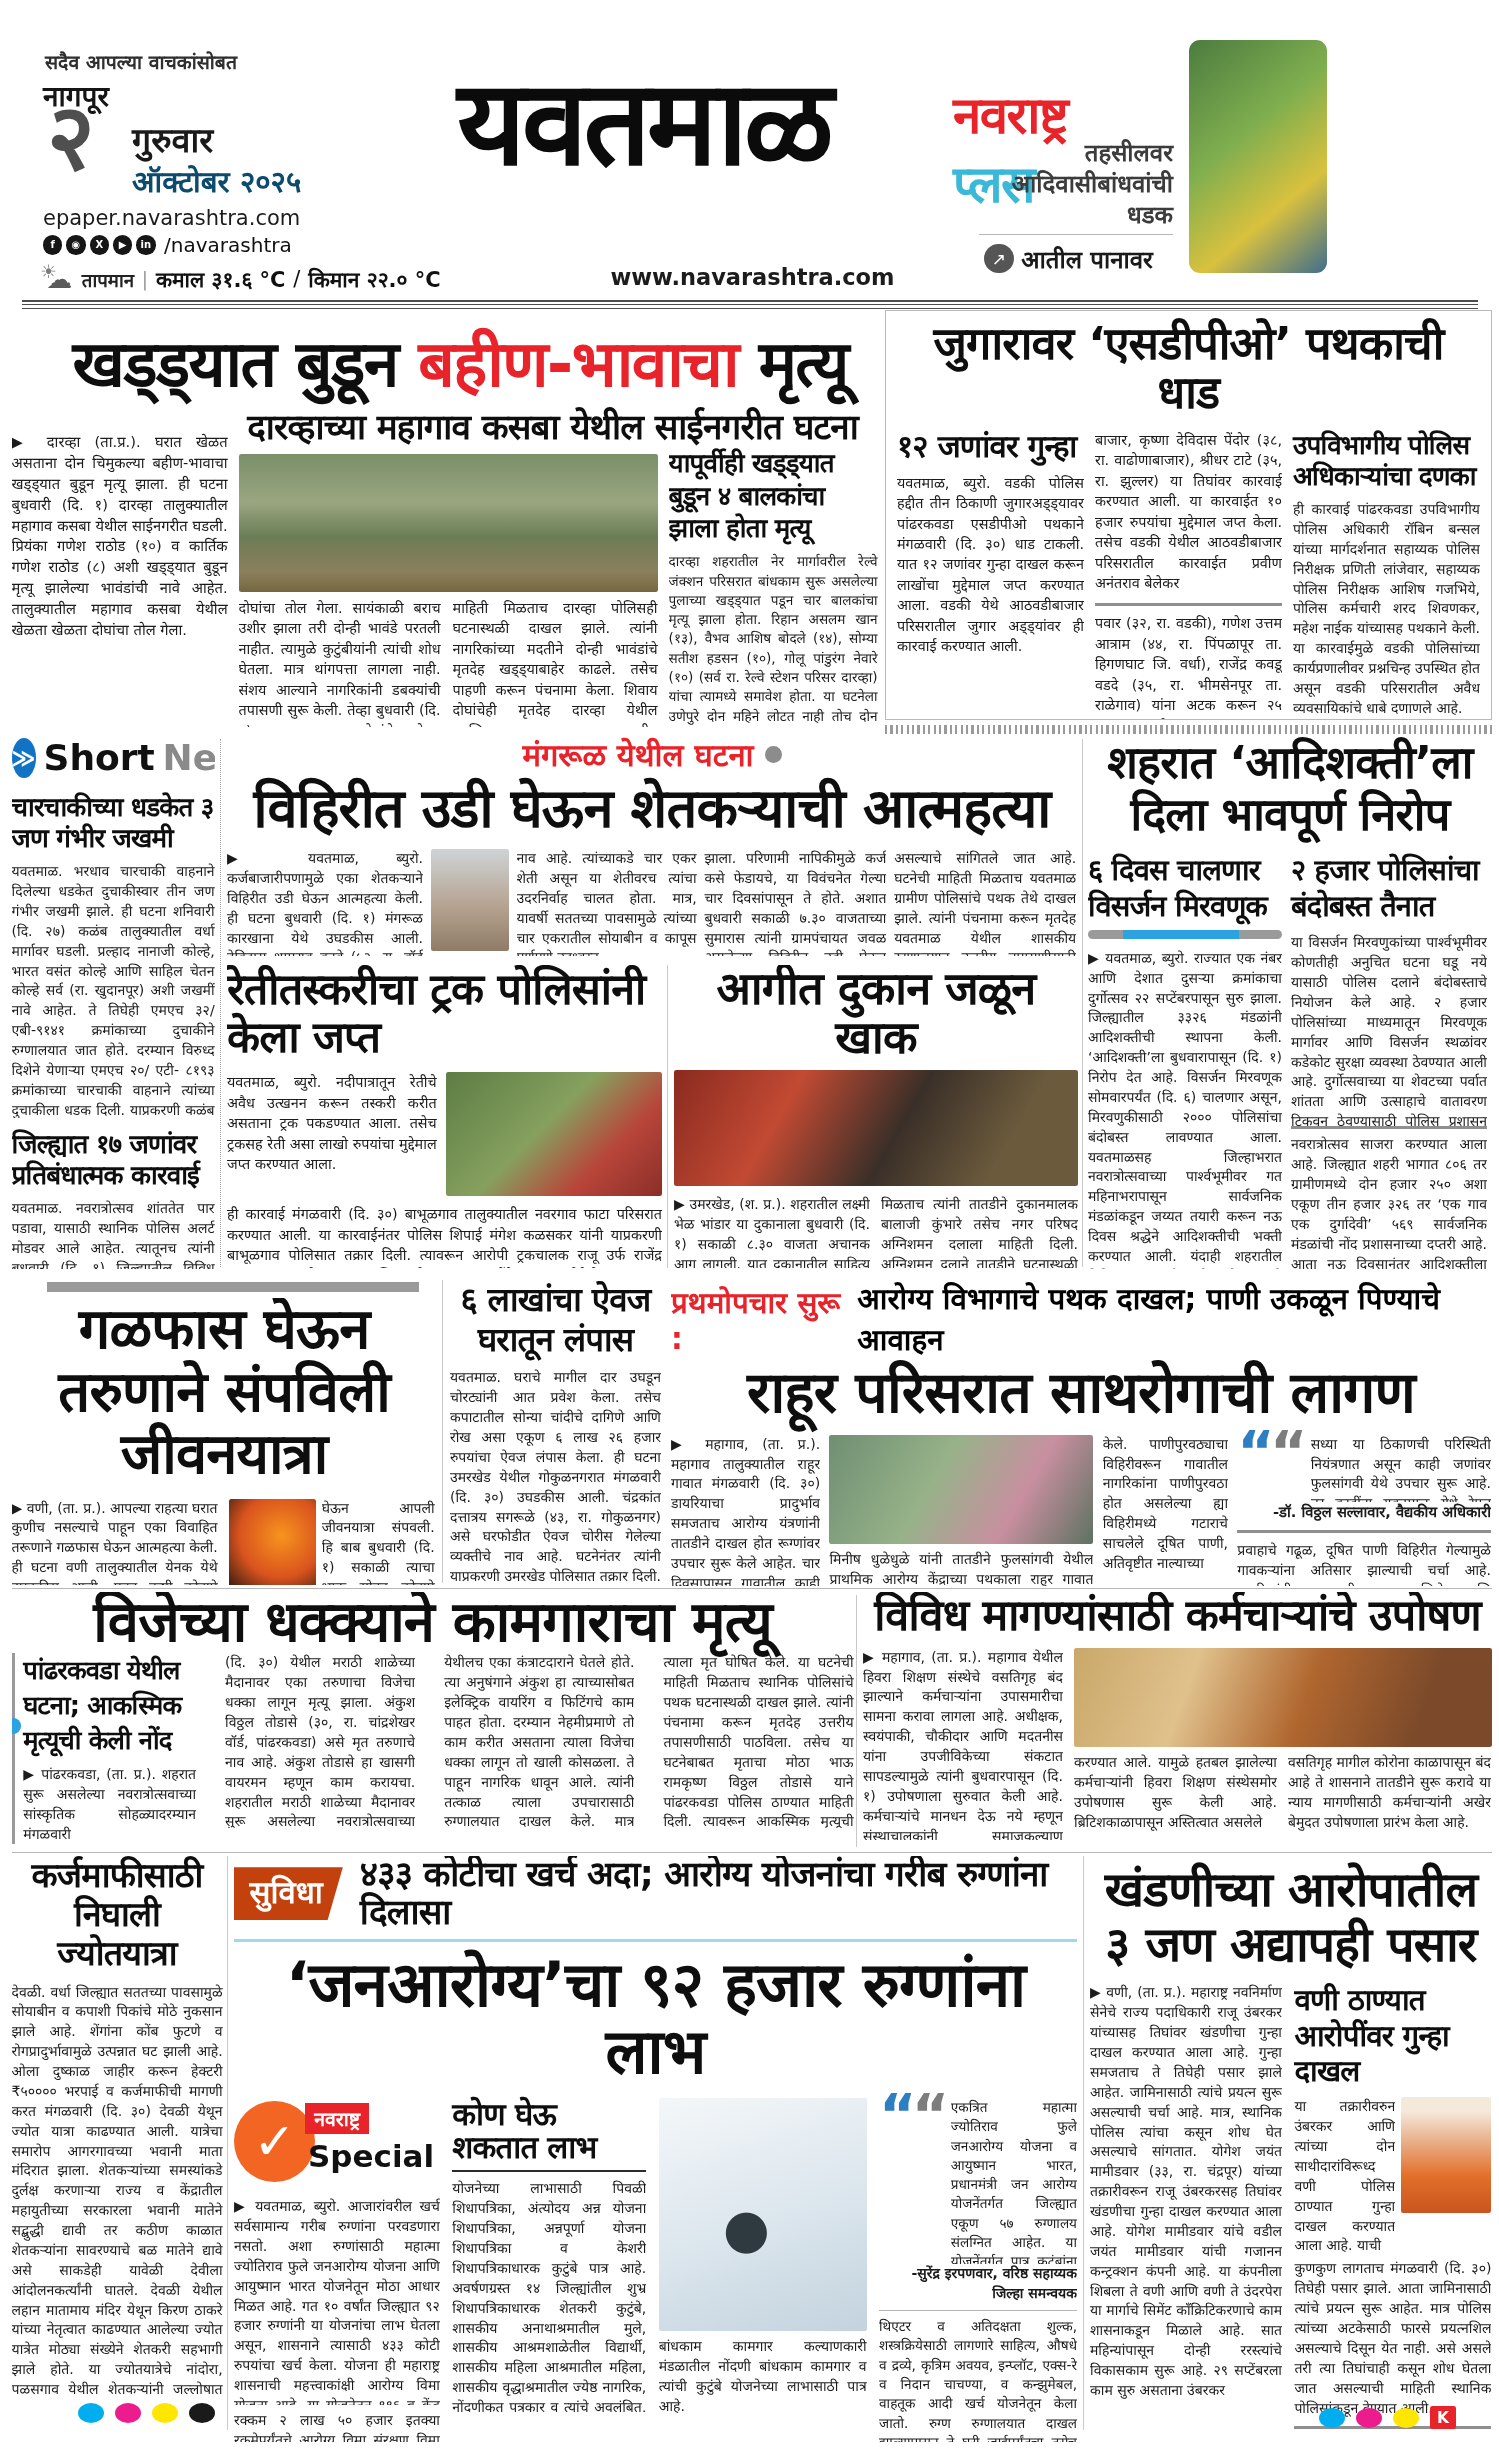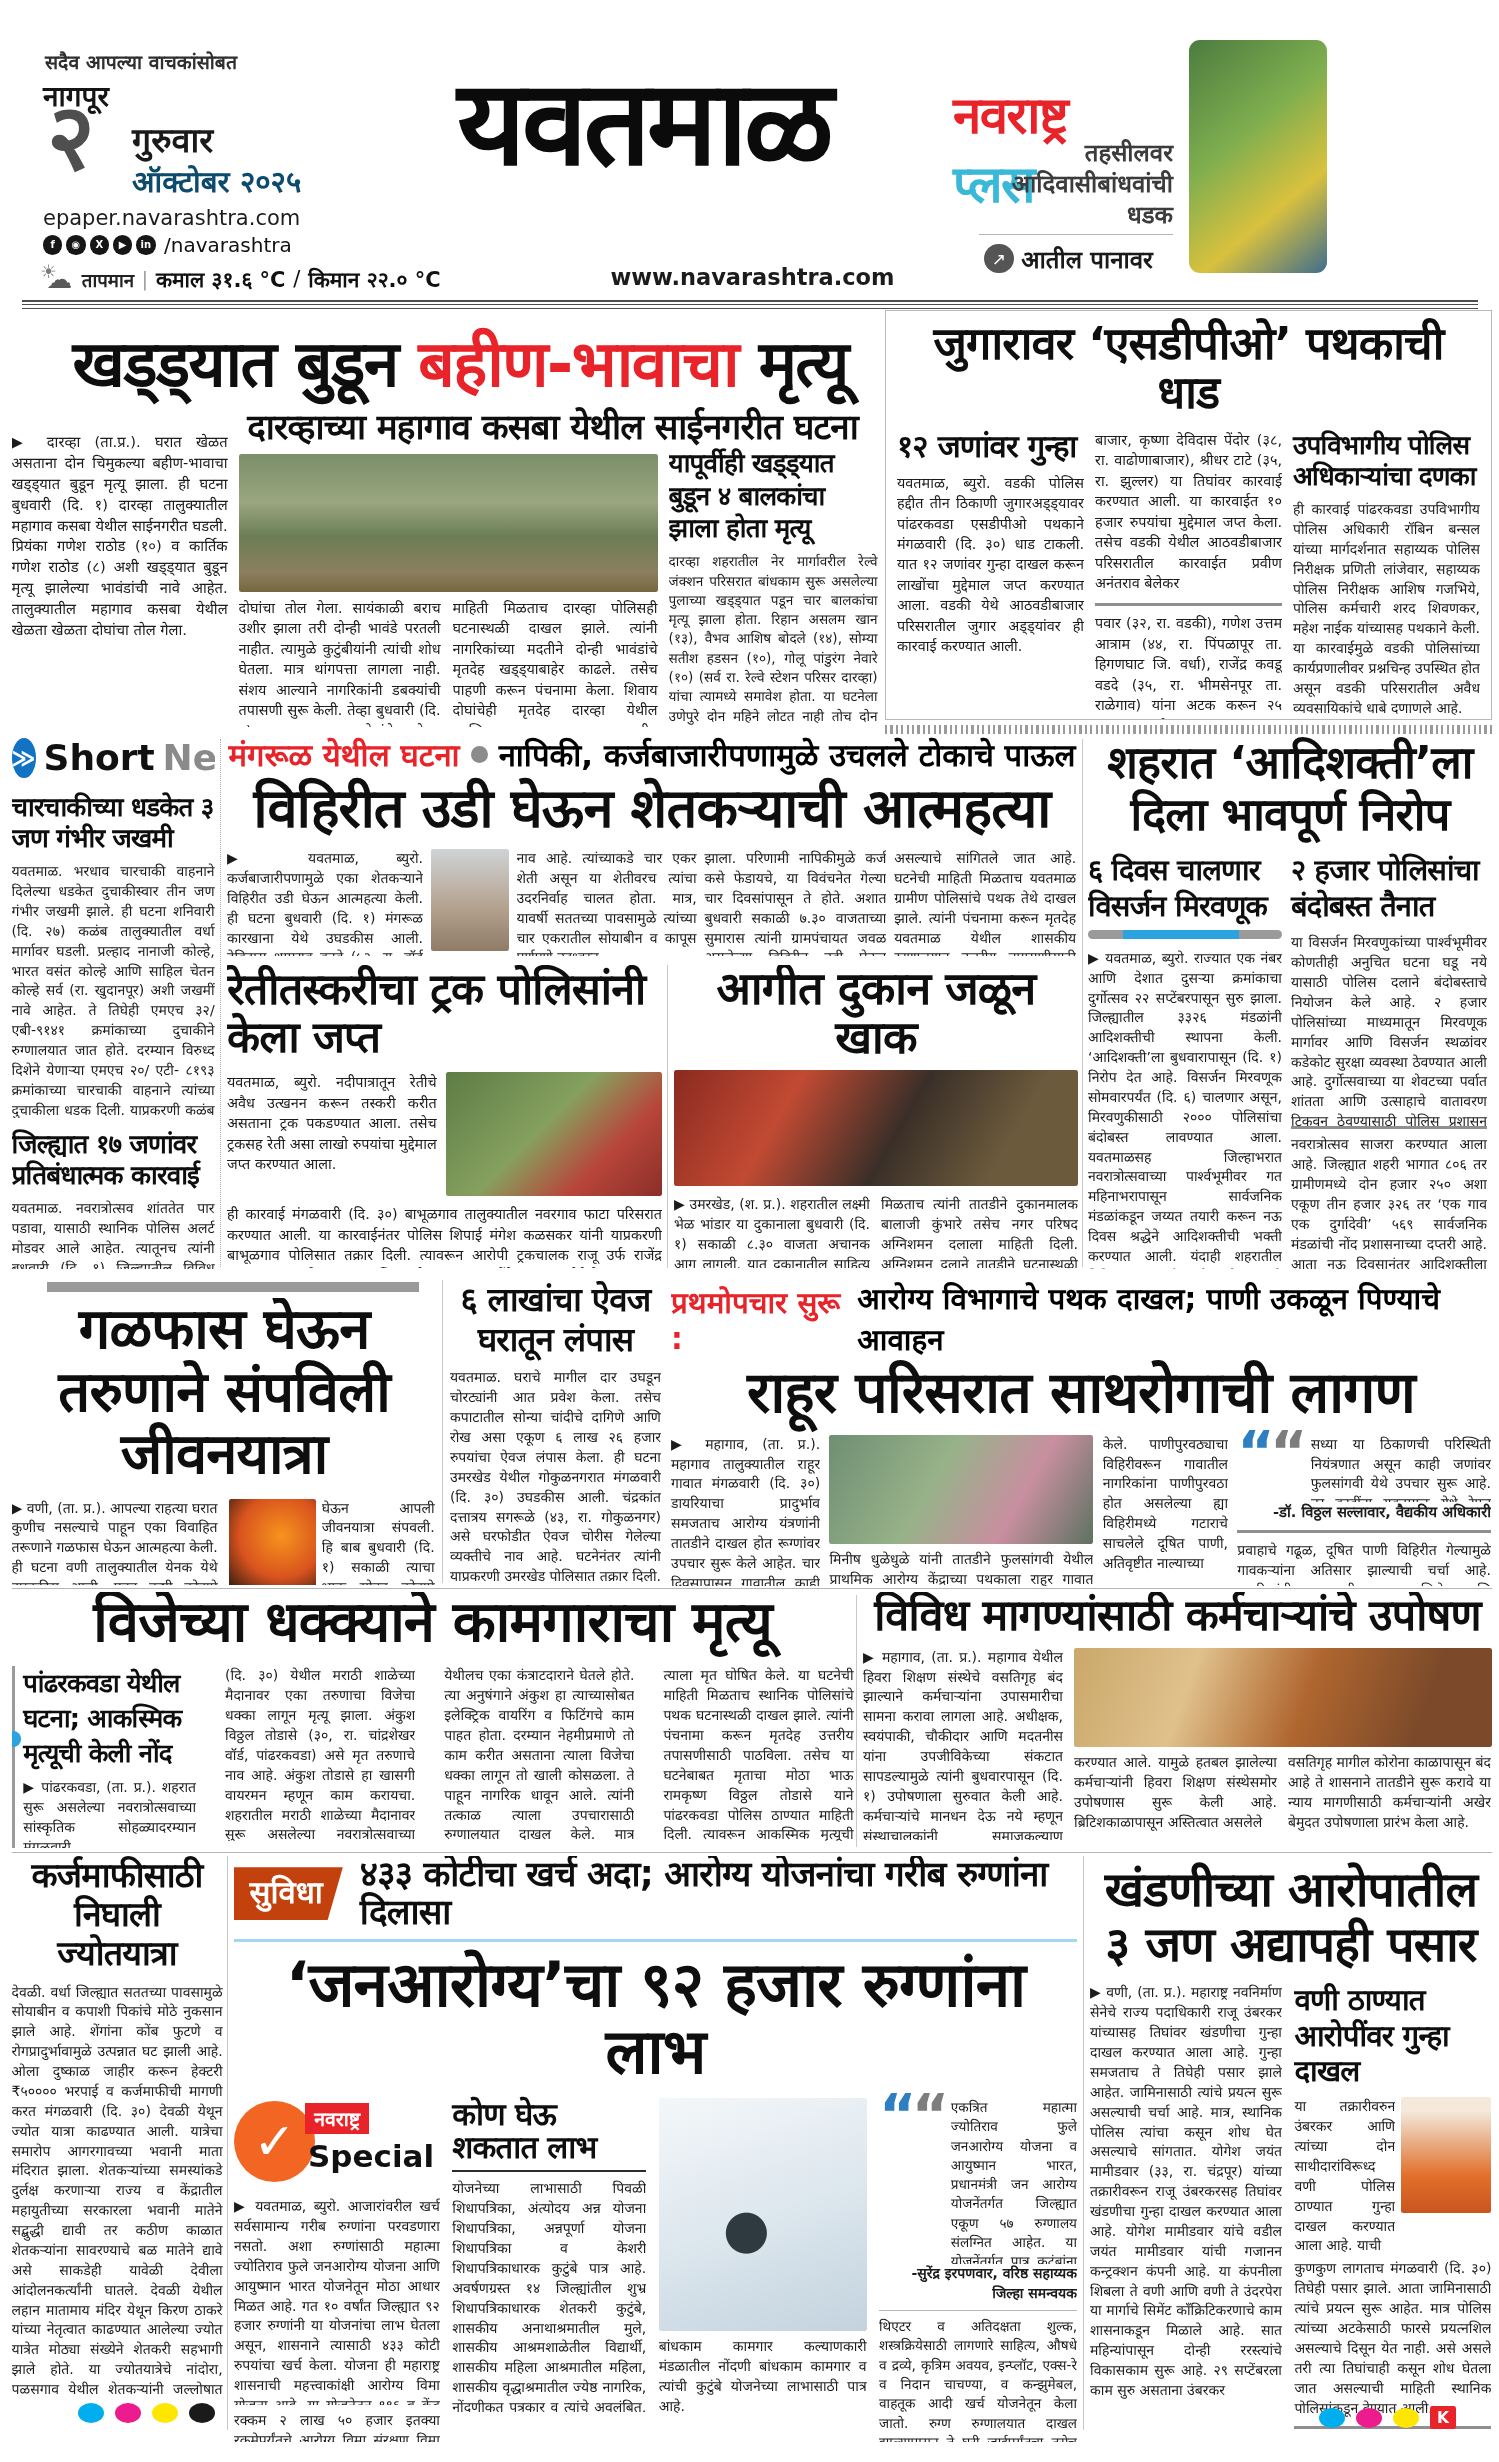--- a/index.html
+++ b/index.html
@@ -119,21 +119,20 @@
     <p class="bt" style="margin-top:7.8px;height:256px;font-size:14px;">यवतमाळ. भरधाव चारचाकी वाहनाने दिलेल्या धडकेत दुचाकीस्वार तीन जण गंभीर जखमी झाले. ही घटना शनिवारी (दि. २७) कळंब तालुक्यातील वर्धा मार्गावर घडली. प्रल्हाद नानाजी कोल्हे, भारत वसंत कोल्हे आणि साहिल चेतन कोल्हे सर्व (रा. खुदानपूर) अशी जखमीं नावे आहेत. ते तिघेही एमएच ३२/ एबी-९१४१ क्रमांकाच्या दुचाकीने रुग्णालयात जात होते. दरम्यान विरुध्द दिशेने येणाऱ्या एमएच २०/ एटी- ८१९३ क्रमांकाच्या चारचाकी वाहनाने त्यांच्या दुचाकीला धडक दिली. याप्रकरणी कळंब पोलिसांनी संबंधित वाहनाचा चालक रवी दिनकर बोर्डे (३३, रा. मंगरूळ) याच्याविरुद्ध गुन्हा दाखल केला.</p>
     <div class="hd" style="font-size:26px;line-height:1.2;margin-top:11px;">जिल्ह्यात १७ जणांवर प्रतिबंधात्मक कारवाई</div>
     <p class="bt" style="margin-top:7.8px;height:124px;font-size:14px;">यवतमाळ. नवरात्रोत्सव शांततेत पार पडावा, यासाठी स्थानिक पोलिस अलर्ट मोडवर आले आहेत. त्यातूनच त्यांनी बुधवारी (दि. १) जिल्ह्यातील विविध पोलिस ठाण्याअंतर्गत १७ जणांवर प्रतिबंधात्मक कारवाई केली. यामध्ये सराईत गुन्हेगार, संशयित व्यक्ती, जुगारअड्डा चालक, अवैध दारुविक्रेत्यांवर कारवाई केली.</p>
   </div>
   <div class="c vdot" style="left:220px;top:739px;height:528px;"></div>
 
   <div class="c" style="left:227px;top:733px;width:850px;height:223px;overflow:hidden;">
     <div class="kickrow" style="font-size:31px;">
       <span class="red">मंगरूळ येथील घटना</span>
       <span style="width:17px;height:17px;border-radius:50%;background:#8c8c8c;display:inline-block;"></span>
-      <span>नापिकी, कर्जबाजारीपणामुळे उचलले टोकाचे पाऊल</span>
     </div>
     <div class="hd ctr" style="font-size:54px;margin-top:4.7px;">विहिरीत उडी घेऊन शेतकऱ्याची आत्महत्या</div>
     <div style="display:flex;gap:7.8px;margin-top:11px;">
       <p class="bt" style="width:196px;height:107px;font-size:14px;">▶ यवतमाळ, ब्युरो. कर्जबाजारीपणामुळे एका शेतकऱ्याने विहिरीत उडी घेऊन आत्महत्या केली. ही घटना बुधवारी (दि. १) मंगरूळ कारखाना येथे उघडकीस आली. देविदास शामराव वनवे (५२, रा. वॉर्ड क्र. २ मंगरूळ कारखाना) असे मृत शेतकऱ्याचे</p>
       <span class="photo" style="width:78px;height:102px;flex:none;background:linear-gradient(180deg,#cfd3d6,#b6a492 55%,#8f7b66);"></span>
       <p class="bt" style="width:180px;height:107px;font-size:14px;">नाव आहे. त्यांच्याकडे चार एकर शेती असून या शेतीवरच त्यांचा उदरनिर्वाह चालत होता. मात्र, यावर्षी सततच्या पावसामुळे त्यांच्या चार एकरातील सोयाबीन व कापूस पूर्णपणे उद्ध्वस्त</p>
       <p class="bt" style="width:182px;height:107px;font-size:14px;">झाला. परिणामी नापिकीमुळे कर्ज कसे फेडायचे, या विवंचनेत गेल्या चार दिवसांपासून ते होते. अशात बुधवारी सकाळी ७.३० वाजताच्या सुमारास त्यांनी ग्रामपंचायत जवळ असलेल्या विहिरीत उडी घेऊन आत्महत्या केली. त्यांच्यावर बँकेचे व खासगी कर्ज</p>
       <p class="bt" style="width:182px;height:107px;font-size:14px;">असल्याचे सांगितले जात आहे. घटनेची माहिती मिळताच यवतमाळ ग्रामीण पोलिसांचे पथक तेथे दाखल झाले. त्यांनी पंचनामा करून मृतदेह यवतमाळ येथील शासकीय रुग्णालयात उत्तरीय तपासणीसाठी पाठविला. तसेच याप्रकरणी आकस्मिक मृत्यूची नोंद केली.</p>
     </div>
   </div>
@@ -213,21 +212,21 @@
         <div class="bt" style="text-align:right;font-weight:800;font-size:14.7px;">-डॉ. विठ्ठल सल्लावार, वैद्यकीय अधिकारी</div>
         <div class="divg"></div>
         <p class="bt" style="height:85px;font-size:14px;">प्रवाहाचे गढूळ, दूषित पाणी विहिरीत गेल्यामुळे गावकऱ्यांना अतिसार झाल्याची चर्चा आहे. नागरिकांनी खबरदारी म्हणून शिळे आणि उघड्यावरचे अन्न खाऊ नये, पाणी उकळून प्यावे, असे आवाहन आरोग्य विभागाकडून करण्यात आले.</p>
       </div>
     </div>
   </div>
 
   <div class="c hline" style="left:11.6px;top:1588px;width:1480px;"></div>
   <div class="c" style="left:11.6px;top:1592px;width:842px;height:256px;overflow:hidden;">
     <div class="hd ctr" style="font-size:56px;">विजेच्या धक्क्याने कामगाराचा मृत्यू</div>
-    <div style="display:flex;gap:29px;margin-top:14px;">
+    <div style="display:flex;gap:29px;margin-top:1px;">
       <div style="width:194px;display:flex;gap:7.8px;">
         <span style="width:3.9px;background:#9a9a9a;position:relative;flex:none;">
           <span style="position:absolute;left:-6.2px;top:65px;width:15.5px;height:15.5px;border-radius:50%;background:#2aa3e0;"></span>
         </span>
         <div>
           <div class="hd" style="font-size:25.6px;line-height:1.35;">पांढरकवडा येथील घटना; आकस्मिक मृत्यूची केली नोंद</div>
           <p class="bt" style="margin-top:7.8px;font-size:14px;">▶ पांढरकवडा, (ता. प्र.). शहरात सुरू असलेल्या नवरात्रोत्सवाच्या सांस्कृतिक सोहळ्यादरम्यान मंगळवारी</p>
         </div>
       </div>
       <p class="bt" style="width:200px;height:175px;font-size:14px;">(दि. ३०) येथील मराठी शाळेच्या मैदानावर एका तरुणाचा विजेचा धक्का लागून मृत्यू झाला. अंकुश विठ्ठल तोडासे (३०, रा. चांद्रशेखर वॉर्ड, पांढरकवडा) असे मृत तरुणाचे नाव आहे. अंकुश तोडासे हा खासगी वायरमन म्हणून काम करायचा. शहरातील मराठी शाळेच्या मैदानावर सुरू असलेल्या नवरात्रोत्सवाच्या डेकोरेशनचे कंत्राट</p>

